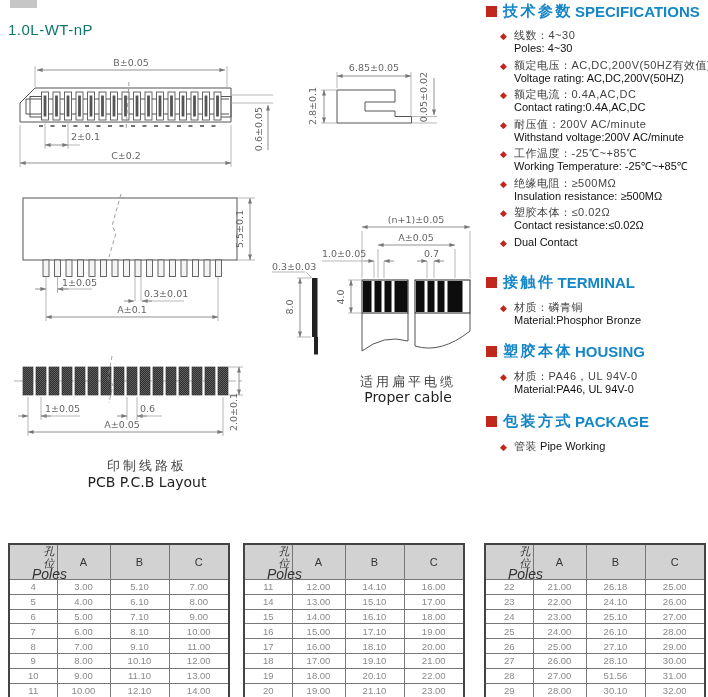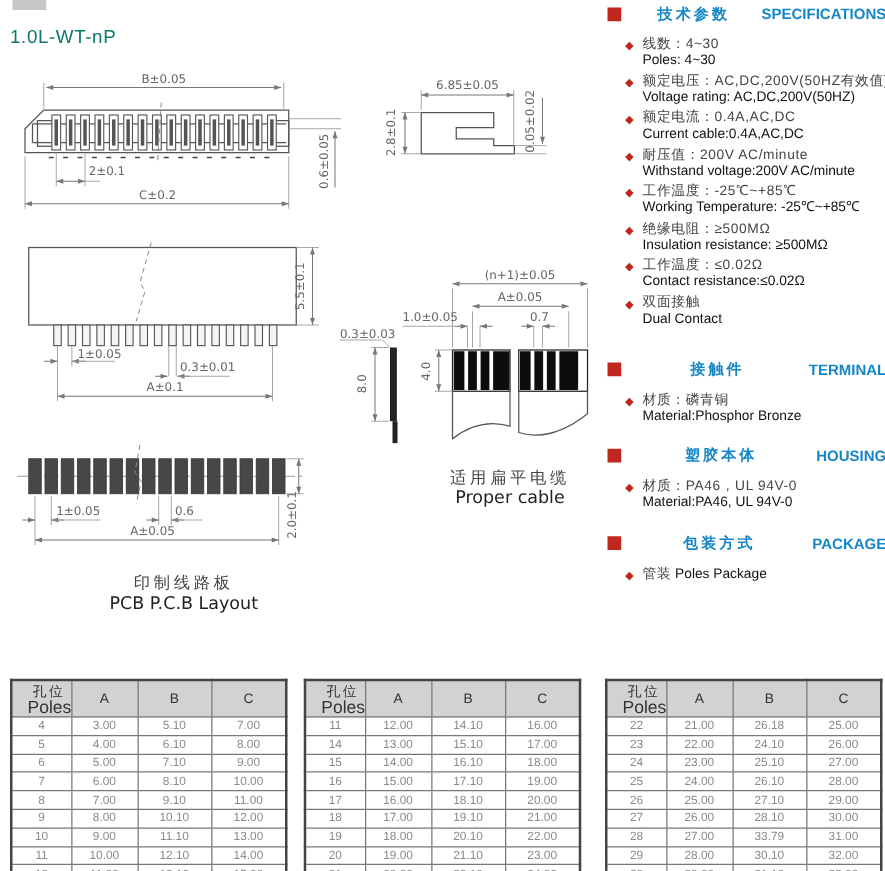--- a/index.html
+++ b/index.html
@@ -20,37 +20,37 @@
   .hid{stroke:#444;stroke-width:1.3;stroke-dasharray:4 7.5;fill:none;}
   text{font-family:"DejaVu Sans","Liberation Sans",sans-serif;}
   .dtx{font-size:9.5px;fill:#666;}
   .cap-zh{font-size:13px;fill:#444;letter-spacing:3px;}
   .cap-en{font-size:14px;fill:#222;}
   .stripe{fill:#0d0d0d;}
   .bar{fill:#222;}
 
   .right-col{position:absolute;left:483px;top:2px;width:226px;}
   .sec-head{display:flex;align-items:center;height:18px;margin:0 0 9px 0;
-            color:#1586c8;font-weight:bold;font-size:12px;white-space:nowrap;justify-content:space-between;}
+            color:#1586c8;font-weight:bold;font-size:15px;white-space:nowrap;}
   .sq{width:11px;height:11px;background:#c0281e;display:inline-block;margin:0 6px 0 3px;flex:none;}
   .sec-head .zh{letter-spacing:2.5px;margin-right:2px;}
   .spec-item{position:relative;padding-left:31px;margin-bottom:3.5px;font-size:11px;line-height:13px;
              color:#111;white-space:nowrap;}
   .spec-item .zh{color:#444;letter-spacing:.5px;}
   .spec-item .en{color:#111;}
   .diamond{position:absolute;left:17px;top:1px;color:#c2251c;font-size:9px;}
   .mt-terminal{margin-top:25px;}
   .mt-housing{margin-top:16px;}
   .mt-package{margin-top:17px;}
 
   .dtable{position:absolute;top:543px;width:220px;border-collapse:collapse;background:#fff;
           table-layout:fixed;border:2px solid #444;}
   .dtable th,.dtable td{border:1px solid #777;padding:0;}
   .dtable th{background:#d2d2d2;height:28px;font-weight:normal;color:#333;font-size:11px;}
-  .dtable th.poles-th{text-align:center;padding-left:12px;}
+  .dtable th.poles-th{text-align:right;padding-left:22px;font-style:italic;}
   .th-zh{font-size:11px;letter-spacing:2px;line-height:12px;}
   .th-en{font-size:14px;line-height:10px;}
   .dtable td{height:13.8px;text-align:center;font-size:9.5px;color:#8a8a8a;line-height:13px;}
   #table-0{left:8px;} #table-1{left:243px;} #table-2{left:484px;}
 </style>
 </head>
 <body>
 
 <div class="page">
   <div class="corner-chip"></div>
@@ -301,45 +301,44 @@
       <div class="en">Poles: 4~30</div>
     </div>
     <div class="spec-item">
       <span class="diamond">◆</span>
       <div class="zh">额定电压：AC,DC,200V(50HZ有效值)</div>
       <div class="en">Voltage rating: AC,DC,200V(50HZ)</div>
     </div>
     <div class="spec-item">
       <span class="diamond">◆</span>
       <div class="zh">额定电流：0.4A,AC,DC</div>
-      <div class="en">Current cable:0.4A,AC,DC</div>
+      <div class="en">Contact rating:0.4A,AC,DC</div>
     </div>
     <div class="spec-item">
       <span class="diamond">◆</span>
       <div class="zh">耐压值：200V AC/minute</div>
       <div class="en">Withstand voltage:200V AC/minute</div>
     </div>
     <div class="spec-item">
       <span class="diamond">◆</span>
       <div class="zh">工作温度：-25℃~+85℃</div>
       <div class="en">Working Temperature: -25℃~+85℃</div>
     </div>
     <div class="spec-item">
       <span class="diamond">◆</span>
       <div class="zh">绝缘电阻：≥500MΩ</div>
       <div class="en">Insulation resistance: ≥500MΩ</div>
     </div>
     <div class="spec-item">
       <span class="diamond">◆</span>
-      <div class="zh">工作温度：≤0.02Ω</div>
+      <div class="zh">塑胶本体：≤0.02Ω</div>
       <div class="en">Contact resistance:≤0.02Ω</div>
     </div>
     <div class="spec-item">
       <span class="diamond">◆</span>
-      <div class="zh">双面接触</div>
       <div class="en">Dual Contact</div>
     </div>
 
     <div class="sec-head mt-terminal">
       <span class="sq"></span>
       <span class="zh">接触件</span>
       <span class="en">TERMINAL</span>
     </div>
     <div class="spec-item">
       <span class="diamond">◆</span>
@@ -359,21 +358,21 @@
     </div>
 
     <div class="sec-head mt-package">
       <span class="sq"></span>
       <span class="zh">包装方式</span>
       <span class="en">PACKAGE</span>
     </div>
     <div class="spec-item">
       <span class="diamond">◆</span>
       <span class="zh">管装</span>
-      <span class="en">Poles Package</span>
+      <span class="en">Pipe Working</span>
     </div>
   </div>
 
   <table class="dtable" id="table-0">
     <colgroup>
         <col style="width:48px">
         <col style="width:53px">
         <col style="width:59px">
         <col style="width:60px">
       </colgroup>
@@ -571,21 +570,21 @@
         </tr>
         <tr>
           <td>27</td>
           <td>26.00</td>
           <td>28.10</td>
           <td>30.00</td>
         </tr>
         <tr>
           <td>28</td>
           <td>27.00</td>
-          <td>33.79</td>
+          <td>51.56</td>
           <td>31.00</td>
         </tr>
         <tr>
           <td>29</td>
           <td>28.00</td>
           <td>30.10</td>
           <td>32.00</td>
         </tr>
         <tr>
           <td>30</td>

